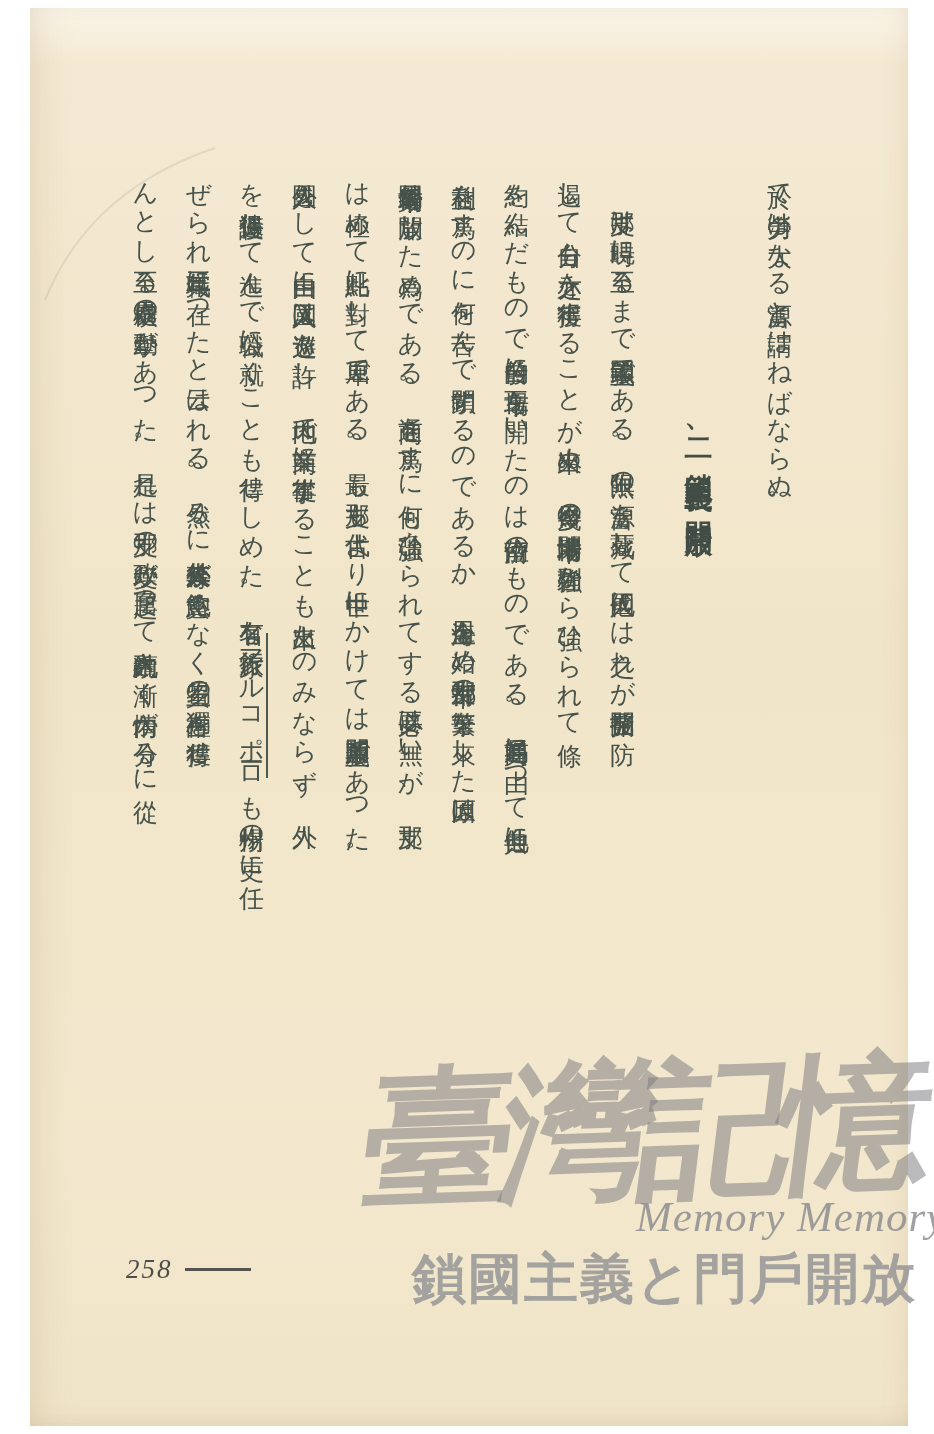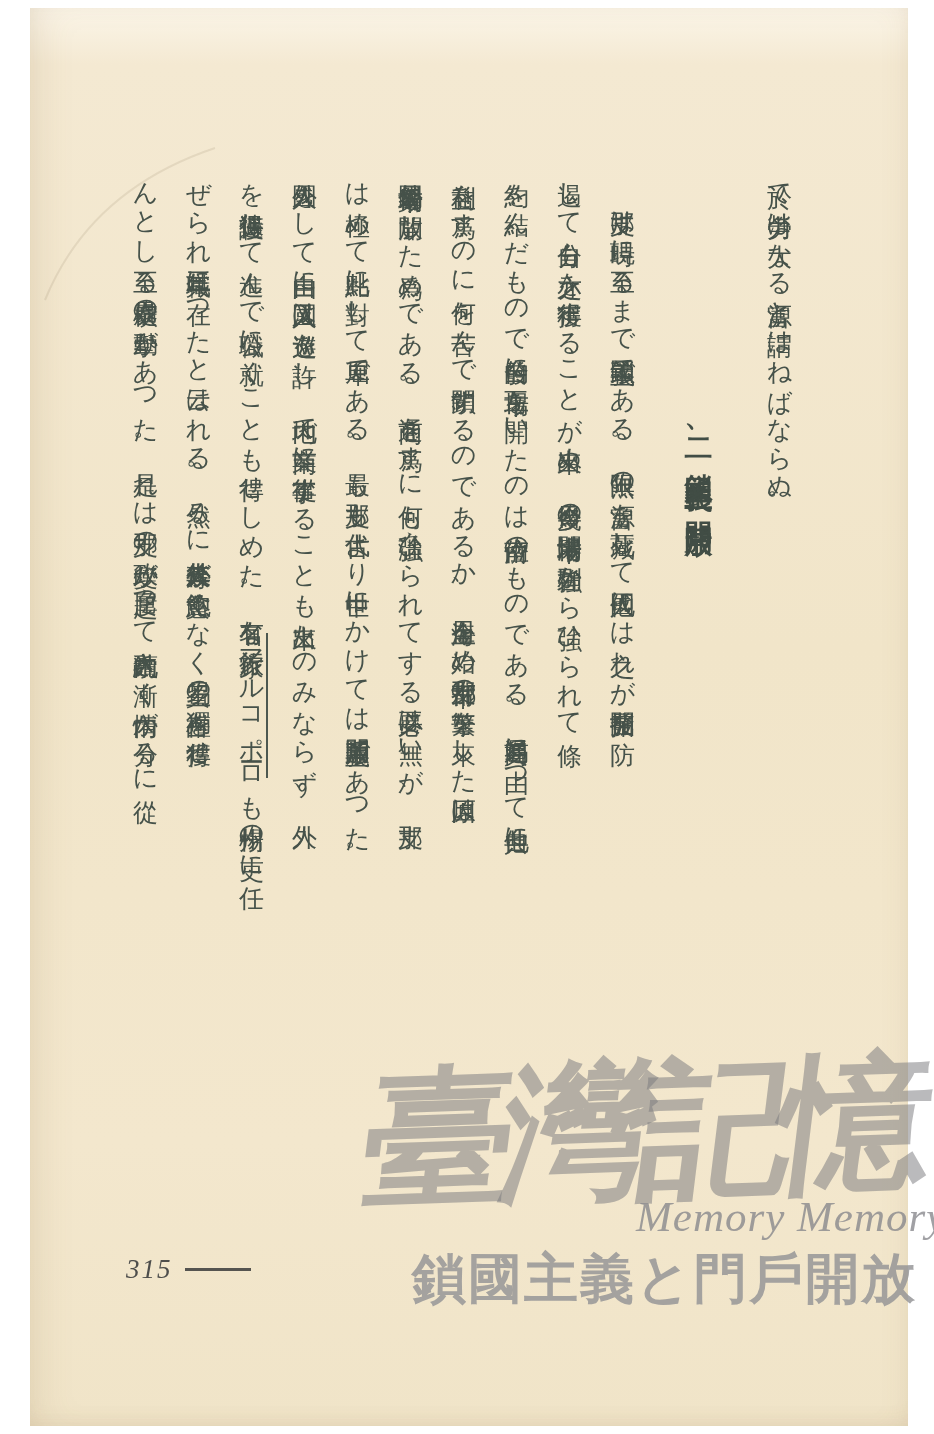--- a/index.html
+++ b/index.html
@@ -87,18 +87,18 @@
 
   <div class="col">
     <span>を待遇保護して進んで公職に就くことも得せしめた。有名な旅行家</span><span class="proper-noun-mark">マルコポーロ</span><span>も楊州の吏に任</span>
   </div>
 
   <div class="col">ぜられ三年其職に在つたと云はれる。然るに其後外人等が貪慾飽くなく貿易上の獨占權を獲得せ</div>
   <div class="col">んとし至る處橫暴の擧動があつた。是れは支那の政變が屢々起つて內亂續き漸く內情が分るに從</div>
 </div>
 
 <div class="page-number">
-  <span>315</span><span class="dash"></span>
+  <span>258</span><span class="dash"></span>
 </div>
 
 <div class="wm-logo">臺灣記憶</div>
 <div class="wm-latin">Memory Memory</div>
 <div class="wm-inst">鎖國主義と門戶開放</div>
 
 </body></html>

